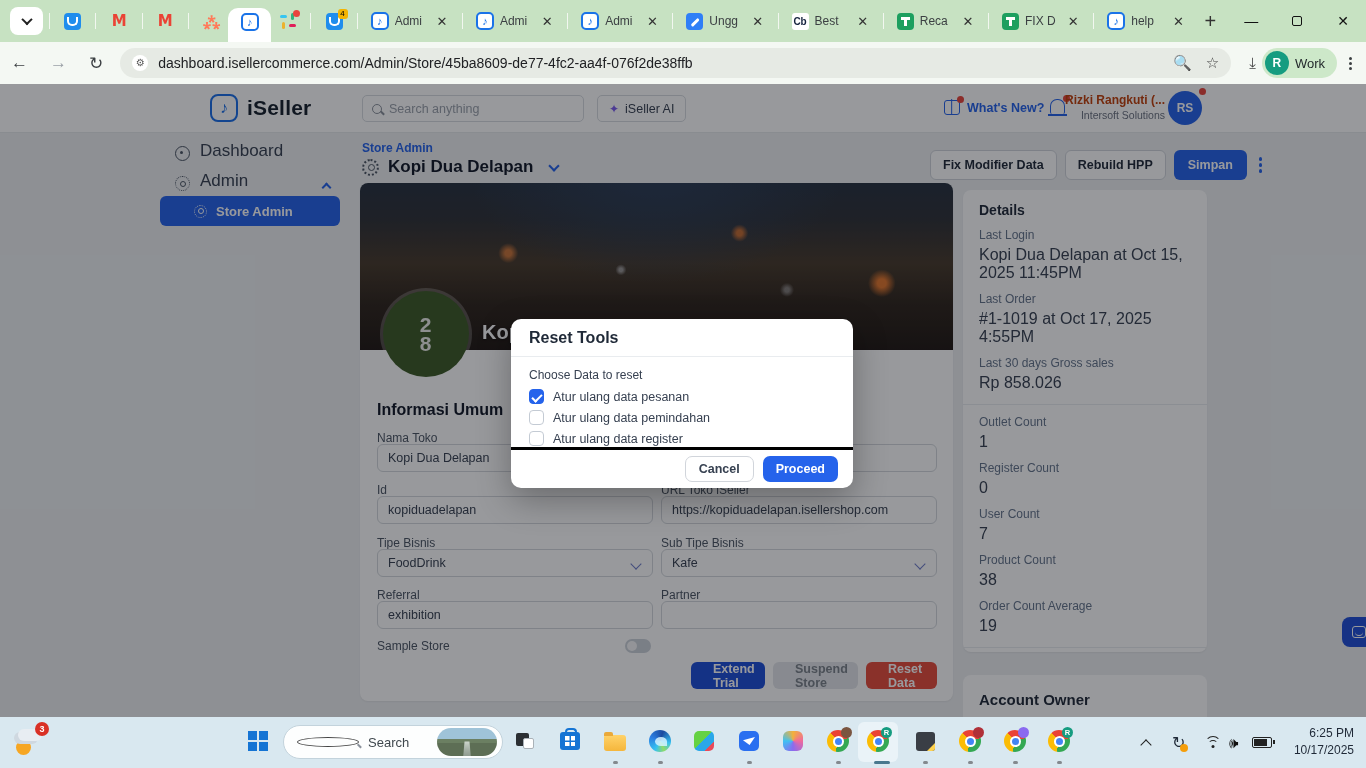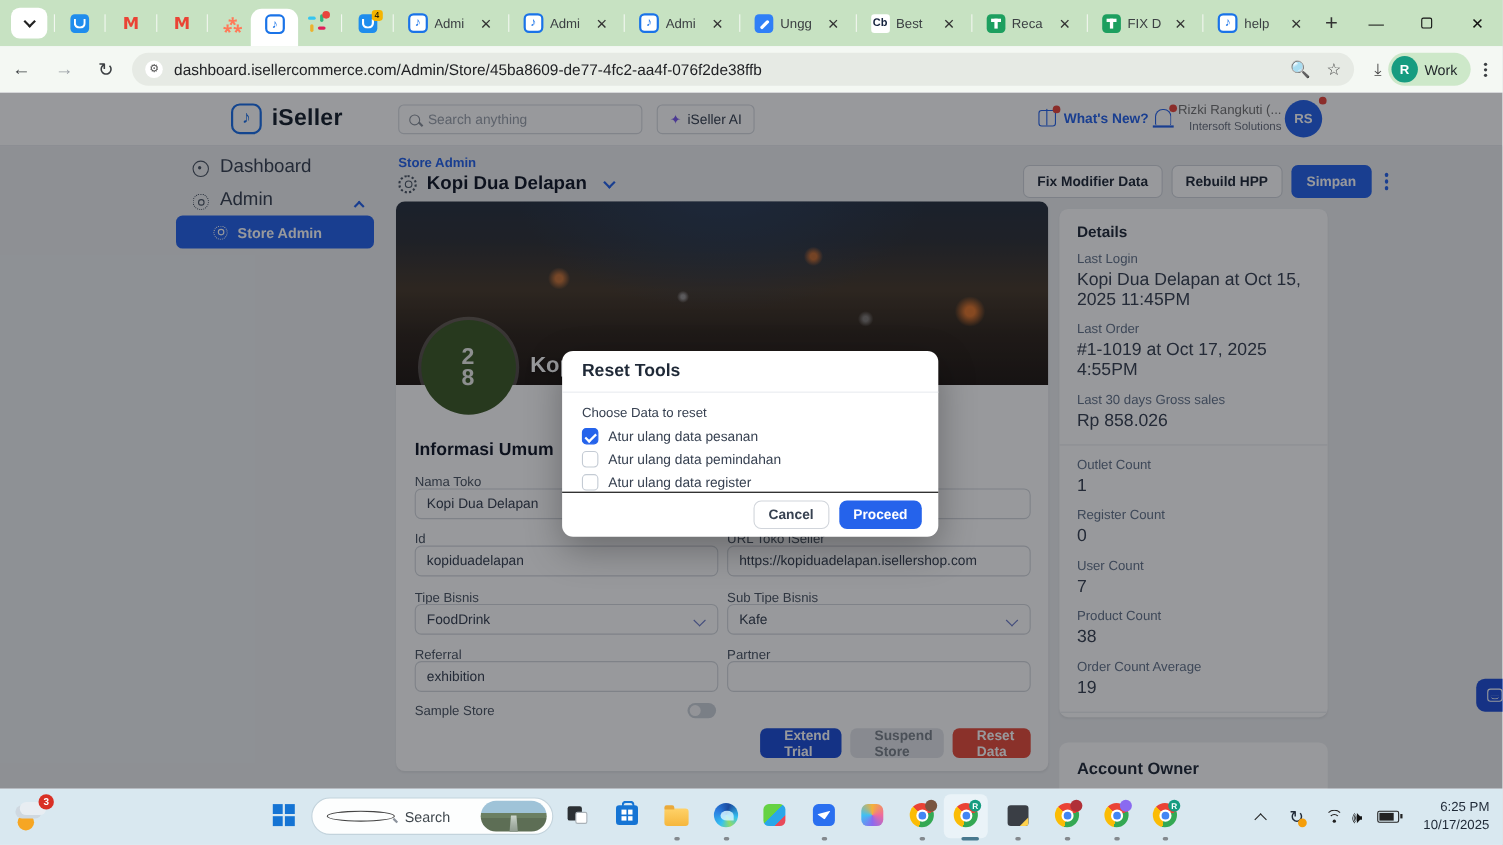--- a/index.html
+++ b/index.html
@@ -70,21 +70,21 @@
   .mag:after { content:""; position:absolute; width:5px; height:1.7px; background:#8b929c; transform:rotate(45deg); right:-4px; bottom:-1px; }
   .ai-btn { position:absolute; left:597px; top:11px; height:27px; border:1px solid #d7dbe0; border-radius:5px; background:#fff; display:flex; align-items:center; padding:0 11px; gap:6px; font-size:12.5px; color:#374151; }
   .sparkle { color:#7c5cf0; font-size:12px; }
   .whats-new { position:absolute; left:943px; top:15px; display:flex; align-items:center; gap:7px; font-size:12.5px; font-weight:bold; color:#2563eb; }
   .gift-ic { width:16px; height:15px; border:1.7px solid #2563eb; border-radius:3px; position:relative; }
   .gift-ic:before { content:""; position:absolute; left:50%; top:-2px; bottom:0; width:1.7px; background:#2563eb; transform:translateX(-50%); }
   .bell-wrap { position:absolute; left:1049px; top:14px; }
   .bell { width:15px; height:15px; border:1.8px solid #2563eb; border-radius:7px 7px 2px 2px; border-bottom:0; position:relative; }
   .bell:after { content:""; position:absolute; left:-3px; right:-3px; bottom:-2px; height:1.8px; background:#2563eb; }
   .user-meta { position:absolute; left:1062px; top:9px; width:103px; text-align:right; }
-  .user-name { color:#737373; font-size:12px; font-weight:normal; }
+  .user-name { color:#c2410c; font-size:12px; font-weight:bold; }
   .user-co { color:#6b7280; font-size:10.5px; margin-top:2px; }
   .user-avatar { position:absolute; left:1168px; top:7px; width:34px; height:34px; border-radius:50%; background:#2563eb; color:#fff; font-size:12px; font-weight:bold; display:flex; align-items:center; justify-content:center; }
 
   .side-item { position:absolute; display:flex; align-items:flex-end; gap:10px; font-size:17px; color:#374151; }
   .ring-ic { width:15px; height:15px; border:1.8px solid #4b5563; border-radius:50%; position:relative; }
   .ring-ic:after { content:""; position:absolute; left:4px; top:4px; width:3px; height:3px; border-radius:50%; background:#4b5563; }
   .gear-ic { width:15px; height:15px; border:1.8px dotted #4b5563; border-radius:50%; position:relative; }
   .gear-ic:after { content:""; position:absolute; left:3.5px; top:3.5px; width:4px; height:4px; border-radius:50%; border:1.6px solid #4b5563; }
   .side-active { position:absolute; left:160px; top:112px; width:180px; height:30px; background:#2563eb; border-radius:6px; display:flex; align-items:center; gap:9px; padding-left:34px; color:#fff; font-size:13px; font-weight:bold; }
   .gear-w { width:13px; height:13px; border:1.7px dotted #fff; border-radius:50%; position:relative; }
@@ -144,21 +144,21 @@
   #modal { position:absolute; left:511px; top:235px; width:342px; height:169px; background:#fff; border-radius:10px; z-index:60; box-shadow:0 12px 34px rgba(0,0,0,.3); }
   .modal-header { height:38px; border-bottom:1px solid #e9ecef; display:flex; align-items:center; padding:0 18px; }
   .modal-title { font-size:16px; font-weight:bold; color:#1f2937; }
   .modal-body { padding:11px 18px 0; }
   .modal-prompt { font-size:12px; color:#374151; margin-bottom:7px; }
   .chk-row { display:flex; align-items:center; gap:9px; margin-bottom:6px; }
   .chk { width:15px; height:15px; border-radius:4px; border:1.5px solid #c4cbd4; background:#fff; flex:none; position:relative; }
   .chk.checked { background:#2563eb; border-color:#2563eb; }
   .chk.checked:after { content:""; position:absolute; left:4.2px; top:1.5px; width:4px; height:8px; border-right:2px solid #fff; border-bottom:2px solid #fff; transform:rotate(45deg); }
   .chk-label { font-size:12.5px; color:#374151; }
-  .modal-footer { position:absolute; bottom:0; left:0; right:0; height:41px; border-top:1px solid #000000; display:flex; align-items:center; justify-content:flex-end; gap:9px; padding:0 15px; }
+  .modal-footer { position:absolute; bottom:0; left:0; right:0; height:41px; border-top:3px solid #000000; display:flex; align-items:center; justify-content:flex-end; gap:9px; padding:0 15px; }
   .btn-cancel { height:26px; padding:0 13px; border:1px solid #d1d5db; border-radius:7px; background:#fff; font-size:12.5px; font-weight:bold; color:#374151; display:flex; align-items:center; }
   .btn-proceed { height:26px; padding:0 13px; border-radius:7px; background:#2563eb; font-size:12.5px; font-weight:bold; color:#fff; display:flex; align-items:center; }
 
   
   #taskbar { position:absolute; top:717px; left:0; width:1366px; height:51px; background:#d9e8f0; }
   .tb-ic { position:absolute; top:9px; width:30px; height:30px; display:flex; align-items:center; justify-content:center; }
   .run-dot { position:absolute; top:44px; width:5px; height:3px; border-radius:2px; background:#84898e; }
   .weather { position:absolute; left:14px; top:8px; width:36px; height:34px; }
   .sun { position:absolute; left:2px; bottom:4px; width:15px; height:15px; border-radius:50%; background:#f6a623; }
   .cloud { position:absolute; left:4px; top:4px; width:24px; height:12px; background:#e8edf2; border-radius:8px; box-shadow:-4px 3px 0 0 #cfd8e0; }

